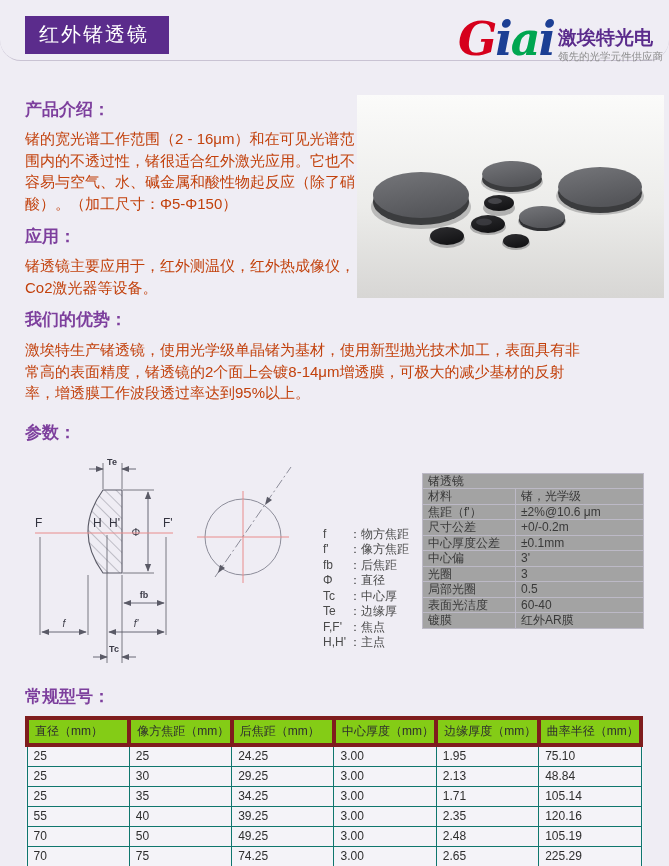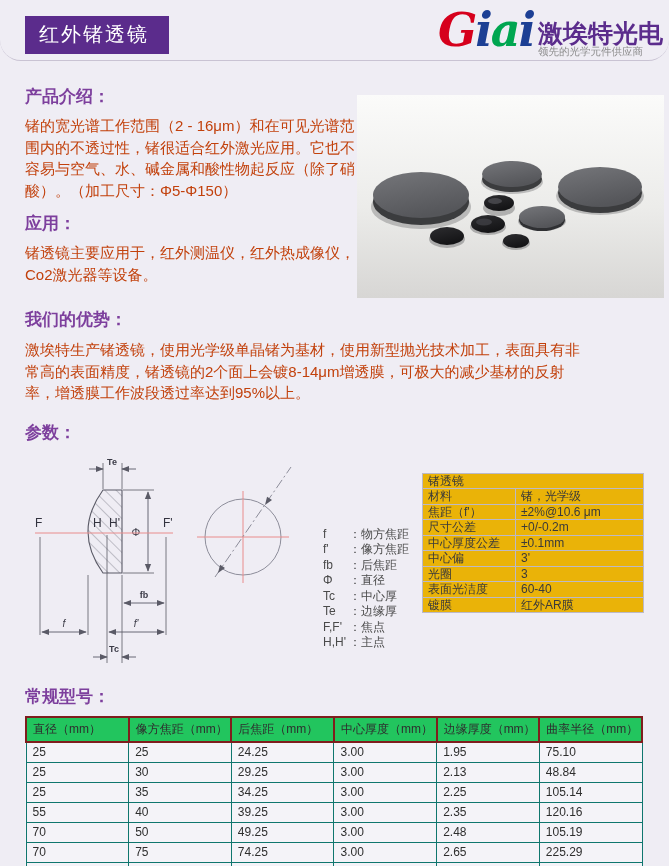--- a/index.html
+++ b/index.html
@@ -10,65 +10,65 @@
     color:#3c3c3c;
   }
   
   .header{position:relative;height:60px;border-bottom:1px solid #c9c3d3;border-radius:21px;}
   .title-box{
     position:absolute;left:25px;top:16px;
     background:#5b2c8c;color:#ffffff;
     font-size:20px;letter-spacing:2px;
     padding:5px 20px 6px 14px;
   }
-  .logo{position:absolute;right:6px;top:2px;display:flex;align-items:flex-end;}
+  .logo{position:absolute;right:6px;top:11px;display:flex;align-items:center;}
   .logo-script{
     font-family:"DejaVu Serif",serif;font-style:italic;font-weight:bold;
     font-size:46px;line-height:56px;letter-spacing:-2px;
   }
   .logo-textblock{margin-left:4px;margin-top:10px;}
-  .logo-brand{color:#5b2c8c;font-size:25px;font-weight:bold;line-height:24px;}
+  .logo-brand{color:#5b2c8c;font-size:19px;font-weight:bold;line-height:24px;}
   .logo-tagline{color:#8b8b8b;font-size:10.5px;line-height:13px;}
   
   .content{padding:0 25px;}
   .sec-heading{
     color:#7d3f9d;font-size:17px;font-weight:bold;
     margin:0;padding:0;line-height:24px;
   }
   .body-text{font-size:15px;line-height:21.5px;margin:0;color:#c2410c;}
-  .top-flex{display:flex;align-items:center;}
+  .top-flex{display:flex;align-items:flex-end;}
   .left-col{width:332px;flex:none;}
   .left-col .sec-heading{margin-top:11px;}
   .left-col .body-text{margin-top:6px;}
   .photo-wrap{margin-left:auto;margin-top:34px;flex:none;width:307px;height:203px;}
   .advantage .sec-heading{margin-top:10px;}
   .advantage .body-text{margin-top:7px;width:556px;}
   
   .params .sec-heading{margin-top:17px;}
   .param-flex{display:flex;align-items:flex-start;}
   .diagram-svg{flex:none;}
   .legend{flex:none;margin-left:2px;margin-top:82px;font-size:12px;color:#4a4a4a;}
   .legend-row{display:flex;line-height:15.5px;}
   .legend-sym{width:26px;flex:none;}
   .spec-wrap{margin-left:auto;margin-top:28px;}
-  table.spec{border-collapse:collapse;width:222px;font-size:12px;color:#3a3a3a;background:#eab308;}
+  table.spec{border-collapse:collapse;width:222px;font-size:12px;color:#3a3a3a;background:#a3a3a3;}
   table.spec td{border:1px solid #bcb9c6;padding:0 5px;height:14.5px;line-height:14.5px;white-space:nowrap;}
   table.spec{border:1px solid #9a96a6;}
   table.spec td.spec-label{width:82px;}
   table.spec td.spec-title{font-weight:normal;}
   
   .models .sec-heading{margin-top:15px;}
   table.models-table{
     border-collapse:collapse;width:618px;margin-top:7px;
     font-size:12px;color:#2e2e2e;background:#f4f3f8;
     border:1px solid #a5a1b0;table-layout:fixed;
   }
   table.models-table th{
-    background:#22c55e;font-weight:normal;text-align:left;
-    border:2px solid #7f1d1d;padding:3px 6px;white-space:nowrap;
+    background:#84cc16;font-weight:normal;text-align:left;
+    border:4px solid #7f1d1d;padding:3px 6px;white-space:nowrap;
   }
   table.models-table td{
     border:1px solid #0f766e;padding:2.5px 6px;white-space:nowrap;
   }
   text{font-family:"Liberation Sans",sans-serif;}
 </style>
 </head>
 <body>
 
 <div class="header">
@@ -269,20 +269,24 @@
               </tr>
               <tr>
                 <td class="spec-label">中心偏</td>
                 <td>3'</td>
               </tr>
               <tr>
                 <td class="spec-label">光圈</td>
                 <td>3</td>
               </tr>
               <tr>
+                <td class="spec-label">局部光圈</td>
+                <td>0.5</td>
+              </tr>
+              <tr>
                 <td class="spec-label">表面光洁度</td>
                 <td>60-40</td>
               </tr>
               <tr>
                 <td class="spec-label">镀膜</td>
                 <td>红外AR膜</td>
               </tr>
             </tbody>
         </table>
       </div>
@@ -317,21 +321,21 @@
             <td>29.25</td>
             <td>3.00</td>
             <td>2.13</td>
             <td>48.84</td>
           </tr>
           <tr>
             <td>25</td>
             <td>35</td>
             <td>34.25</td>
             <td>3.00</td>
-            <td>2.25</td>
+            <td>1.71</td>
             <td>105.14</td>
           </tr>
           <tr>
             <td>55</td>
             <td>40</td>
             <td>39.25</td>
             <td>3.00</td>
             <td>2.35</td>
             <td>120.16</td>
           </tr>

